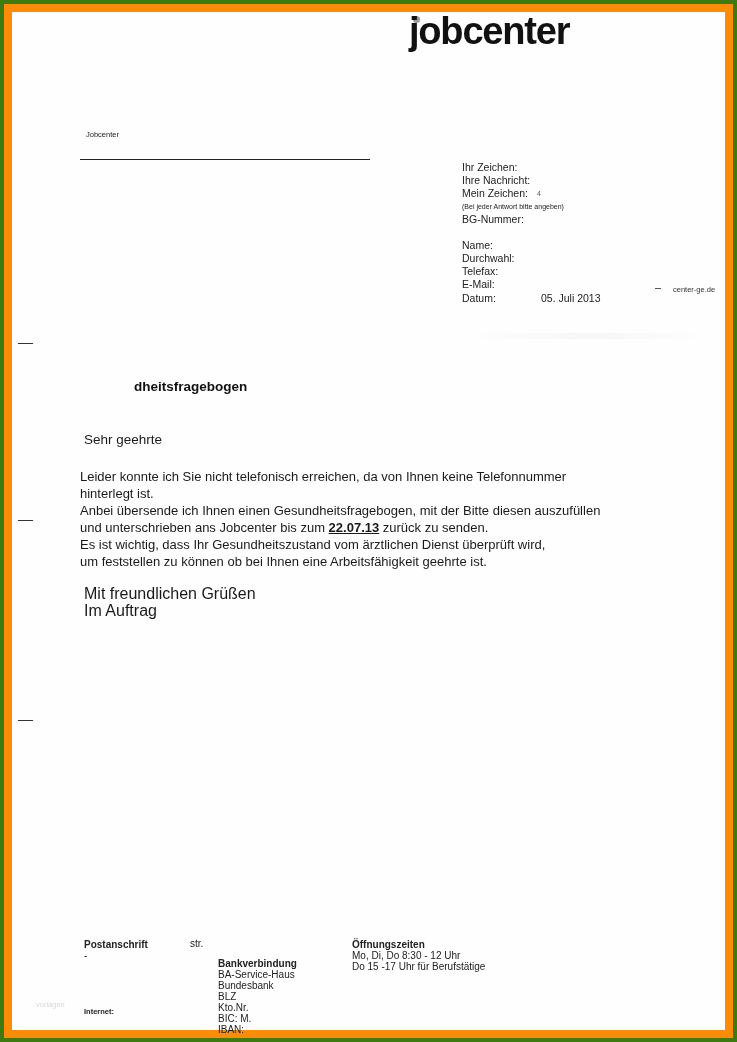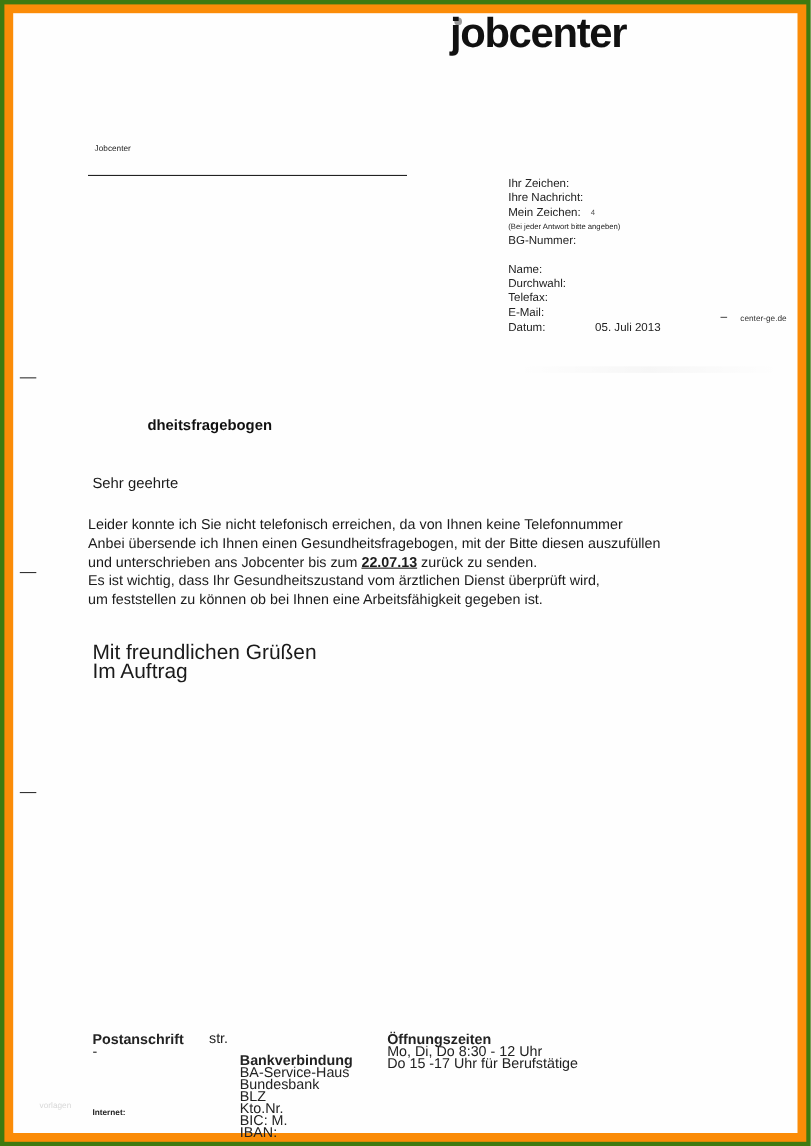--- a/index.html
+++ b/index.html
@@ -38,22 +38,22 @@
     .meta .val { position: absolute; left: 79px; }
     .email-dom { left: 673px; top: 285px; font-size: 7.5px; color: #333; }
     .email-mark { left: 655px; top: 288px; width: 6px; height: 1px; background: #555; }
     .mein-mark { left: 537px; top: 190px; font-size: 7px; color: #555; }
     .fold { left: 18px; width: 15px; height: 0; border-top: 1.5px solid #333; }
     .subject { left: 134px; top: 379px; font-size: 13.5px; font-weight: bold; color: #111; }
     .salutation { left: 84px; top: 432px; font-size: 13.5px; color: #1a1a1a; }
     .body-text { left: 80px; top: 468px; font-size: 13px; line-height: 17px; color: #1a1a1a; width: 600px; }
     .body-text p { margin: 0; white-space: nowrap; }
     .deadline { font-weight: bold; text-decoration: underline; }
-    .closing { left: 84px; top: 585px; font-size: 19px; line-height: 17px; color: #1a1a1a; }
-    .footer { top: 939px; font-size: 13px; line-height: 11px; color: #222; }
+    .closing { left: 84px; top: 585px; font-size: 16px; line-height: 17px; color: #1a1a1a; }
+    .footer { top: 939px; font-size: 10px; line-height: 11px; color: #222; }
     .footer .h { font-weight: bold; }
     .f1 { left: 84px; }
     .f1b { left: 190px; top: 950px; }
     .f2 { left: 218px; margin-top: 19px; }
     .f3 { left: 352px; }
     .internet { left: 84px; top: 1007px; font-size: 7.5px; font-weight: bold; color: #222; }
     .watermark { left: 36px; top: 1000px; font-size: 7.5px; color: #d8d8d8; }
     .smudge { left: 470px; top: 333px; width: 240px; height: 6px; background: linear-gradient(90deg, rgba(0,0,0,0), rgba(0,0,0,0.03), rgba(0,0,0,0)); }
   </style>
 </head>
@@ -91,24 +91,25 @@
 
 <div class="abs fold" style="top:343px;"></div>
 <div class="abs fold" style="top:520px;"></div>
 <div class="abs fold" style="top:720px;"></div>
 
 <div class="abs subject">dheitsfragebogen</div>
 <div class="abs salutation">Sehr geehrte</div>
 
 <div class="abs body-text">
   <p>Leider konnte ich Sie nicht telefonisch erreichen, da von Ihnen keine Telefonnummer</p>
+  <p>hinterlegt ist.</p>
   <p>Anbei übersende ich Ihnen einen Gesundheitsfragebogen, mit der Bitte diesen auszufüllen</p>
   <p><span>und unterschrieben ans Jobcenter bis zum </span><span class="deadline">22.07.13</span><span> zurück zu senden.</span></p>
   <p>Es ist wichtig, dass Ihr Gesundheitszustand vom ärztlichen Dienst überprüft wird,</p>
-  <p>um feststellen zu können ob bei Ihnen eine Arbeitsfähigkeit gegeben ist.</p>
+  <p>um feststellen zu können ob bei Ihnen eine Arbeitsfähigkeit geehrte ist.</p>
 </div>
 
 <div class="abs closing">
   <div>Mit freundlichen Grüßen</div>
   <div>Im Auftrag</div>
 </div>
 
 <div class="abs footer f1">
   <div class="h">Postanschrift</div>
   <div>-</div>

